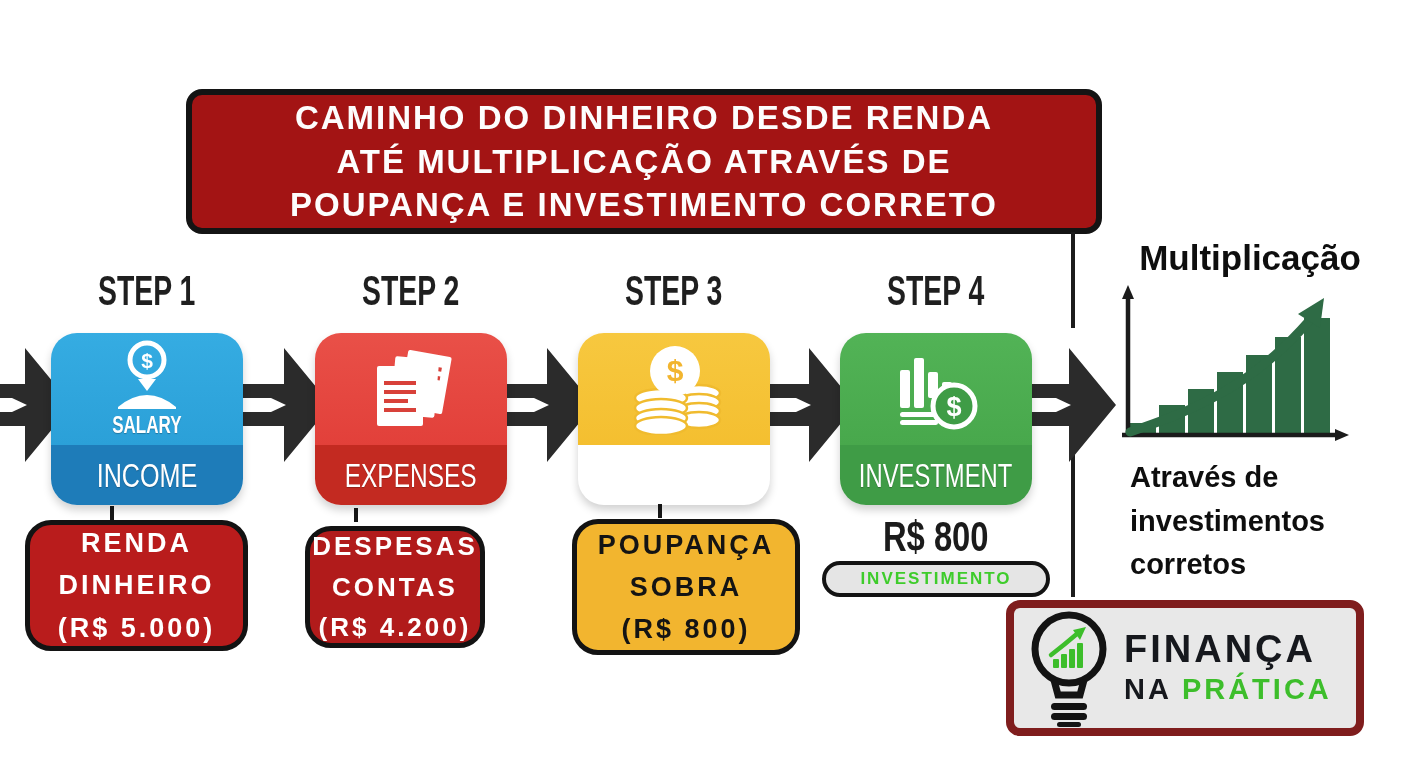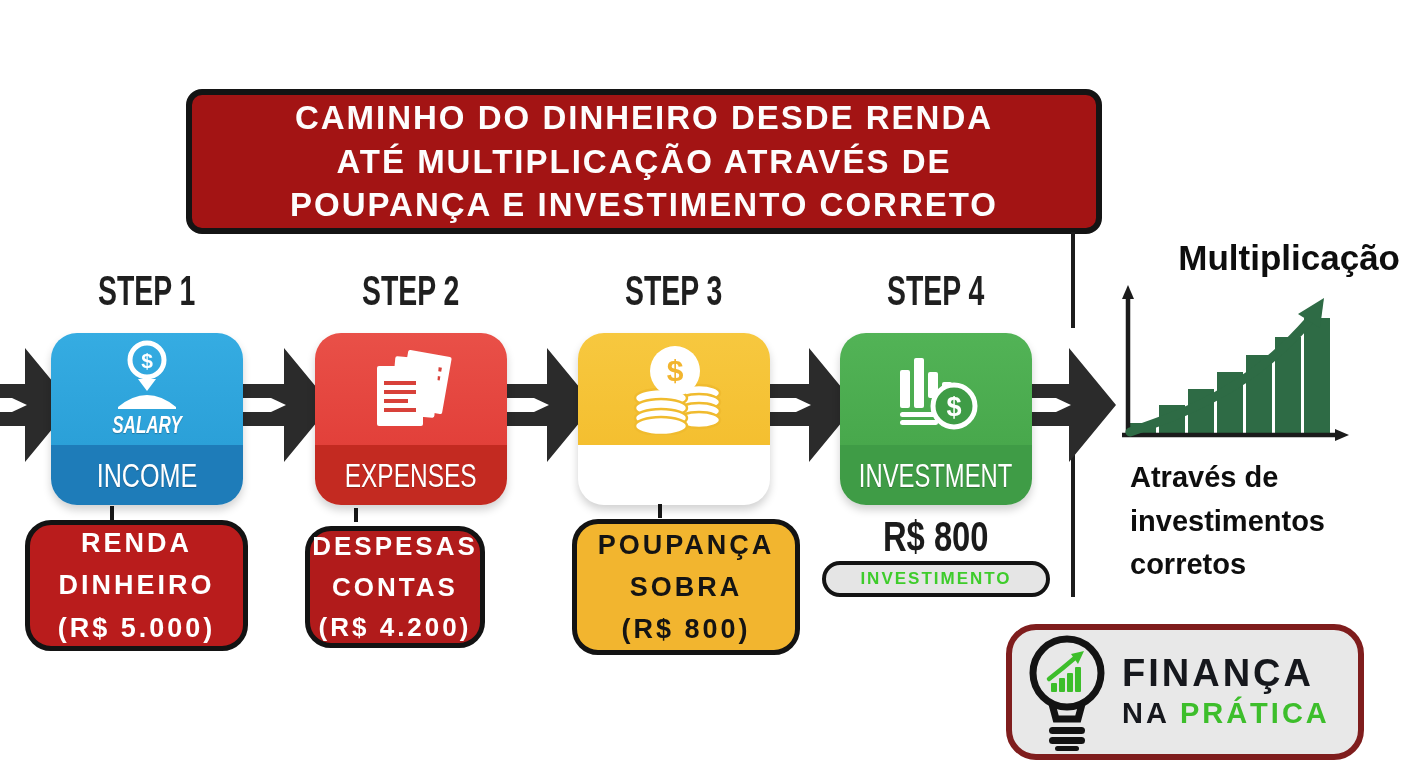--- a/index.html
+++ b/index.html
@@ -19,21 +19,21 @@
 
   
   .step-label{position:absolute;top:266px;width:232px;text-align:center;font-weight:bold;font-size:43px;
               color:#1f1f1f;z-index:2;}
   
   .box{position:absolute;top:333px;width:192px;height:172px;border-radius:26px;overflow:hidden;z-index:2;
        box-shadow:0 5px 8px rgba(0,0,0,0.18);display:flex;flex-direction:column;}
   .icon-area{height:112px;display:flex;flex-direction:column;align-items:center;justify-content:center;}
   .band{height:60px;display:flex;align-items:center;justify-content:center;color:#fff;font-weight:normal;
         font-size:34px;text-shadow:0 1px 1px rgba(0,0,0,0.25);}
-  .salary-cap{color:#fff;font-weight:bold;font-size:23px;margin-top:1px;text-shadow:0 1px 1px rgba(0,0,0,0.25);font-style:italic;}
+  .salary-cap{color:#fff;font-weight:bold;font-size:23px;margin-top:1px;text-shadow:0 1px 1px rgba(0,0,0,0.25);}
 
   
   .tick{position:absolute;width:4px;height:14px;background:#161616;z-index:1;}
 
   
   .note{position:absolute;border:5px solid #131313;box-sizing:border-box;border-radius:26px;z-index:3;
         display:flex;align-items:center;justify-content:center;text-align:center;font-weight:bold;
         letter-spacing:3px;line-height:1.56;}
   .note-income{left:25px;top:520px;width:223px;height:131px;background:#b91c1c;color:#fff;font-size:27px;}
   .note-expenses{left:305px;top:526px;width:180px;height:122px;background:#B11B1B;color:#fff;font-size:26px;}
@@ -43,32 +43,32 @@
   .amount{position:absolute;left:840px;top:513px;width:192px;text-align:center;color:#1b1b1b;
           font-weight:bold;font-size:42px;}
   .badge{position:absolute;left:822px;top:561px;width:228px;height:36px;background:#E5E5E5;
          border:4px solid #131313;box-sizing:border-box;border-radius:20px;display:flex;align-items:center;
          justify-content:center;color:#3ECC2B;font-weight:bold;font-size:17px;letter-spacing:2px;z-index:3;}
 
   
   .vline{position:absolute;left:1071px;width:4px;background:#1c1c1c;}
 
   
-  .mult-title{position:absolute;left:1100px;top:238px;width:300px;text-align:right;color:#0e0e0e;
+  .mult-title{position:absolute;left:1100px;top:238px;width:300px;text-align:center;color:#0e0e0e;
               font-weight:bold;font-size:35px;}
   .growth-bars{position:absolute;left:1130px;top:316px;width:206px;height:119px;display:flex;
                align-items:flex-end;gap:3px;z-index:3;}
   .gbar{width:26px;}
   .growth-svg{position:absolute;left:1112px;top:282px;width:240px;height:165px;z-index:4;pointer-events:none;}
   .growth-cap{position:absolute;left:1098px;top:456px;width:290px;color:#0e0e0e;font-weight:bold;
               font-size:29px;line-height:1.5;margin-left:32px;}
 
   
-  .logo-box{position:absolute;left:1006px;top:624px;width:358px;height:136px;background:#E8E8E8;
-            border:6px solid #7f1d1d;box-sizing:border-box;border-radius:30px;display:flex;align-items:center;
+  .logo-box{position:absolute;left:1006px;top:600px;width:358px;height:136px;background:#E8E8E8;
+            border:8px solid #7f1d1d;box-sizing:border-box;border-radius:14px;display:flex;align-items:center;
             padding-left:12px;z-index:5;}
   .logo-text{margin-left:12px;}
   .logo-title{color:#16181d;font-weight:bold;font-size:38px;letter-spacing:3px;line-height:1.05;}
   .logo-sub{color:#16181d;font-weight:bold;font-size:29px;letter-spacing:3px;margin-top:4px;}
   .logo-sub .hl{color:#3DBE2B;}
 </style>
 </head>
 <body>
 
 <div class="canvas">

